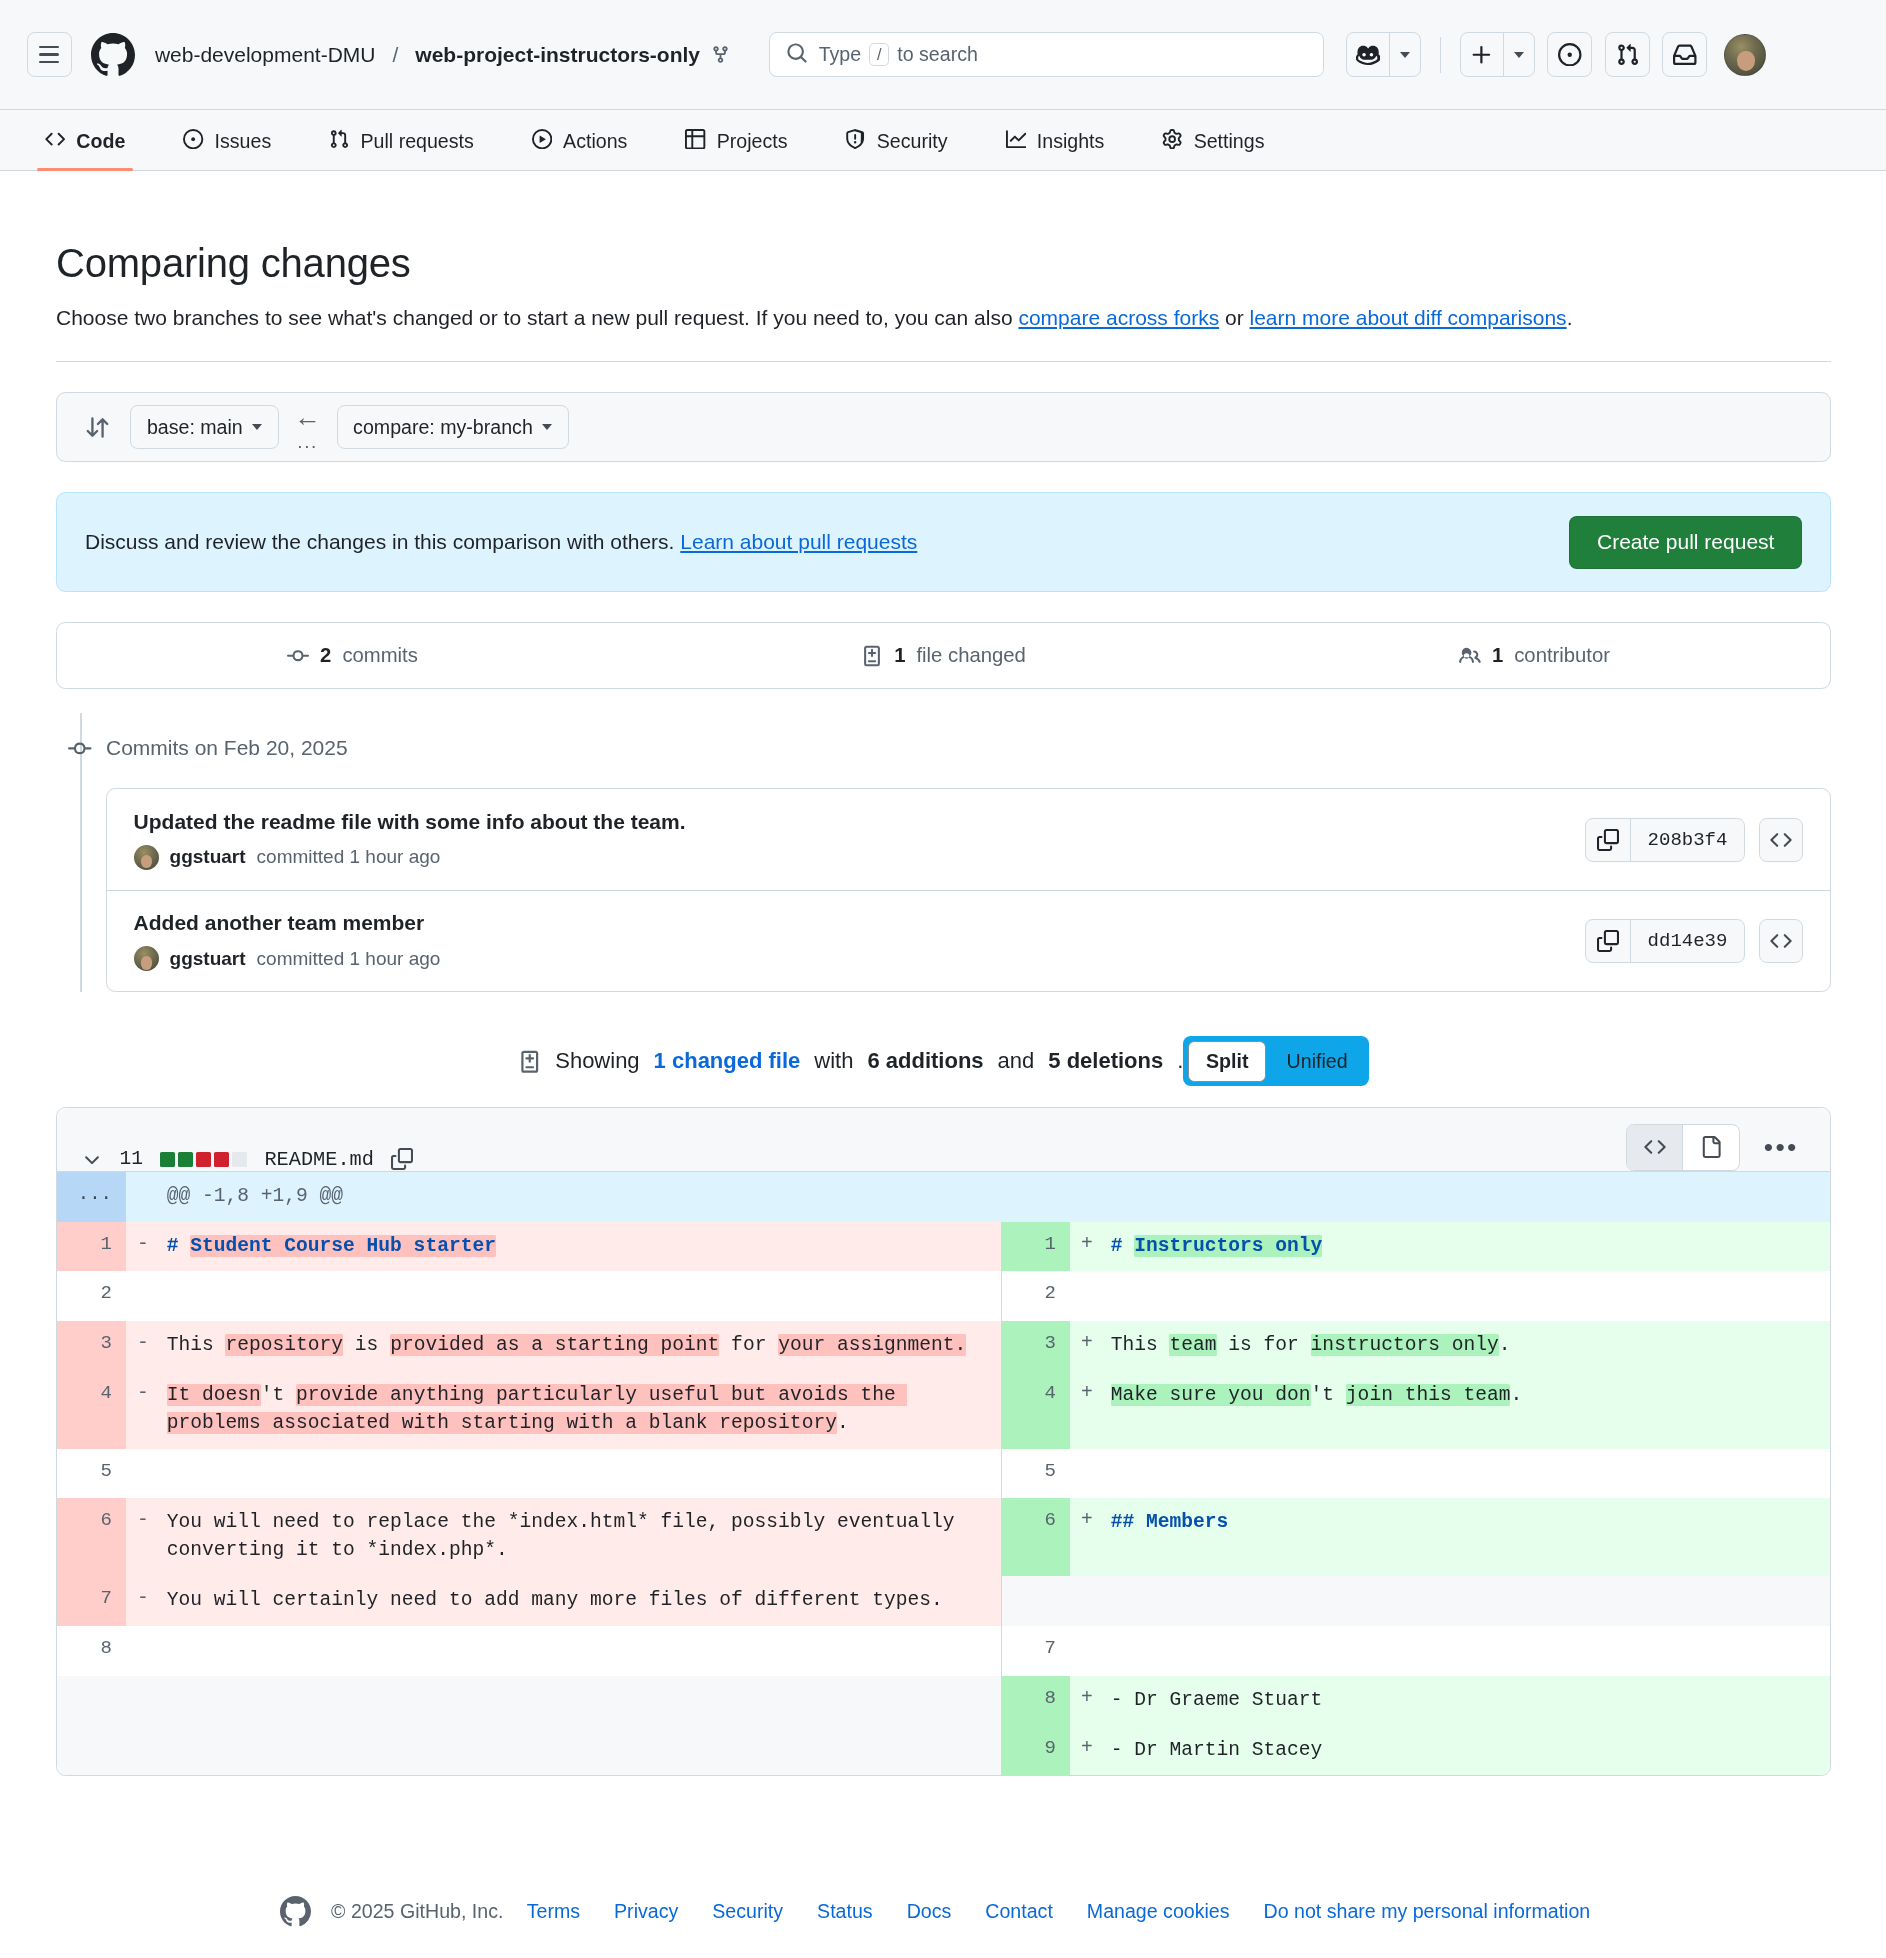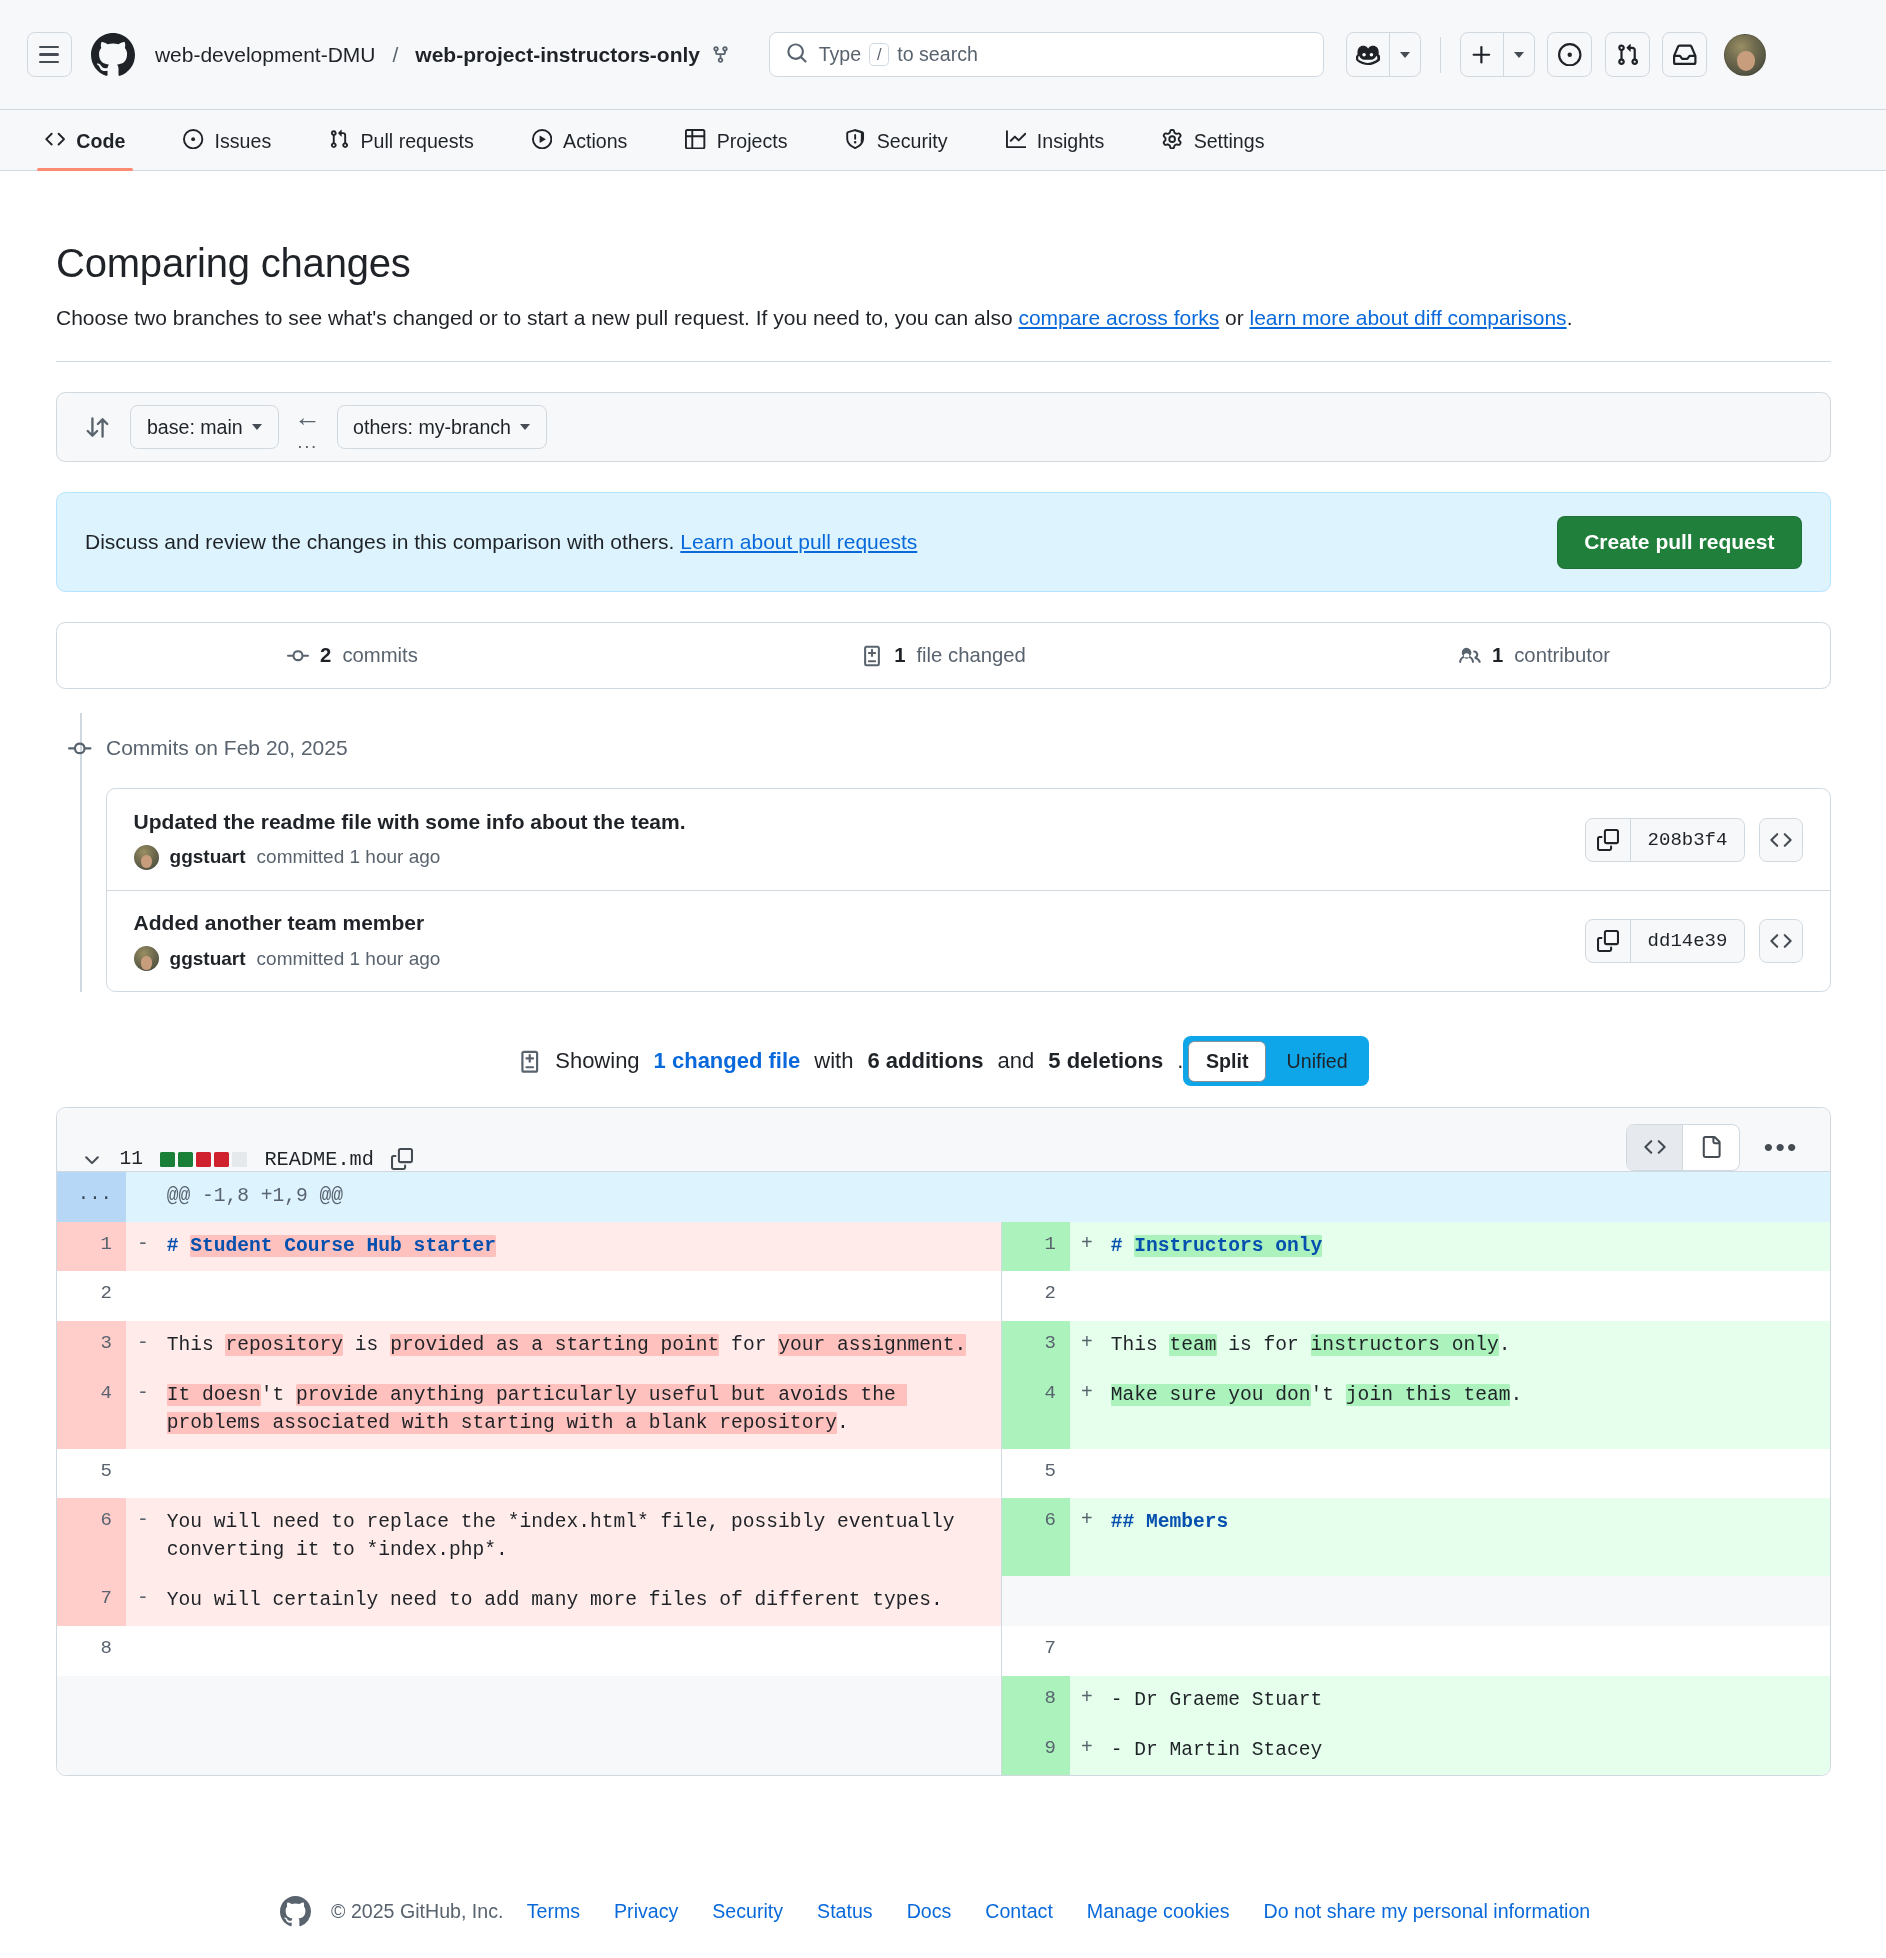--- a/index.html
+++ b/index.html
@@ -137,21 +137,21 @@
   .prbanner {
     margin-top: 30px;
     background:#ddf4ff; border:0.8px solid #b6e3ff; border-radius:9.4px;
     height: 100px; display:flex; align-items:center; justify-content:space-between;
     padding: 0 28px;
   }
   .prbanner .txt { font-size: 21px; color:#1f2328; }
   .btn-green {
     background:#1f7f3b; color:#fff; border: 0.8px solid rgba(31,35,40,0.15);
     border-radius: 7.8px; padding: 0 26.6px; height: 53px;
-    font-size: 21px; font-weight:700; display:flex; align-items:center; cursor:pointer;
+    font-size: 21px; font-weight:400; display:flex; align-items:center; cursor:pointer;
   }
 
   
   .statsbar {
     margin-top: 30px;
     border:0.8px solid #d1d9e0; border-radius:9.4px; background:#fff;
     height: 67px; display:flex; align-items:center;
   }
   .stat { flex:1; display:flex; align-items:center; justify-content:center; gap:11px; font-size:20.3px; color:#59636e; }
   .stat b { color:#1f2328; font-weight:600; }
@@ -415,21 +415,21 @@
       <span>base: main</span>
       <span class="caret-tri"></span>
     </div>
 
     <div class="arrow-wrap">
       <span style="font-size:26.6px;color:#59636e;line-height:1;">←</span>
       <span class="ell">...</span>
     </div>
 
     <div class="btn-light">
-      <span>others: my-branch</span>
+      <span>compare: my-branch</span>
       <span class="caret-tri"></span>
     </div>
 
   </div>
 
   <div class="prbanner">
     <div class="txt">
       <span>Discuss and review the changes in this comparison with others. </span><a class="lnk" href="#">Learn about pull requests</a>
     </div>
     <div class="btn-green">Create pull request</div>

